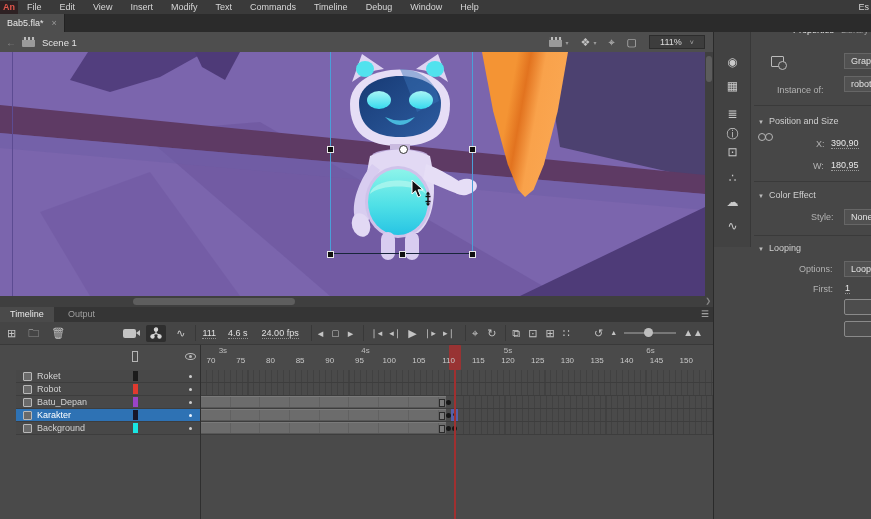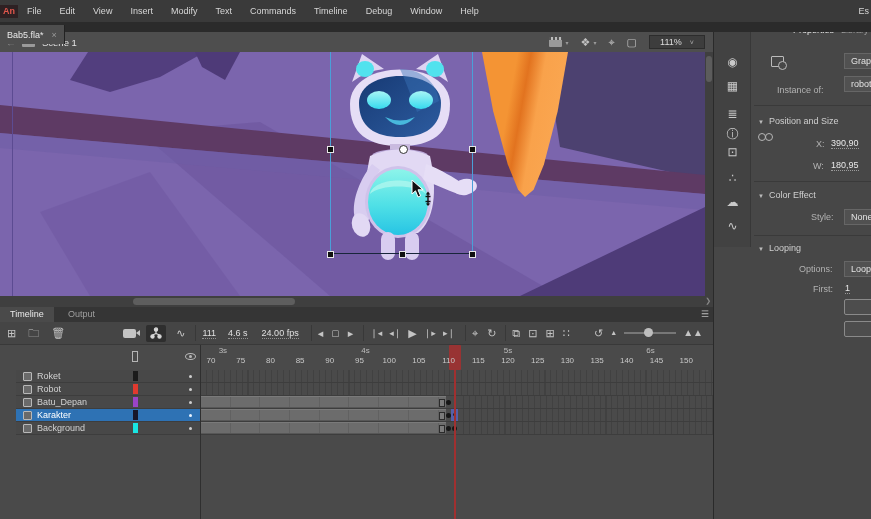--- a/index.html
+++ b/index.html
@@ -3,30 +3,30 @@
 <meta charset="utf-8">
 <style>
   * { margin:0; padding:0; box-sizing:border-box; }
   html,body { width:871px; height:519px; overflow:hidden; background:#333;
     font-family:"Liberation Sans", sans-serif; }
   #app { position:relative; width:871px; height:519px; background:#4a4a4a; overflow:hidden;
          font-size:9px; color:#cccccc; -webkit-font-smoothing:antialiased; }
   .abs { position:absolute; }
 
   
-  #menubar { left:0; top:0; width:871px; height:22px; background:#3a3a3a; display:flex;
+  #menubar { left:0; top:0; width:871px; height:14px; background:#3a3a3a; display:flex;
              align-items:center; gap:0; z-index:30; }
   #an-logo { width:18px; height:13px; background:#2e2123; color:#e2574c; font-weight:bold;
              font-size:9px; display:flex; align-items:center; justify-content:center; }
   .menu-item { padding:0 9px; font-size:9px; color:#d6d6d6; line-height:13px; cursor:default; }
   #workspace-label { margin-left:auto; padding-right:2px; color:#d6d6d6; }
 
   
   #tabbar { left:0; top:13px; width:871px; height:19px; background:#2b2b2b; z-index:29; }
-  #doc-tab { position:absolute; left:0; top:12px; height:19px; padding:0 7px; background:#4e4e4e;
+  #doc-tab { position:absolute; left:0; top:0; height:19px; padding:0 7px; background:#4e4e4e;
              display:flex; align-items:center; gap:8px; color:#e8e8e8; font-size:9px;
              border-right:1px solid #222; }
   #doc-tab .close { color:#9a9a9a; font-size:9px; }
 
   
   #editbar { left:0; top:32px; width:713px; height:20px; background:#4e4e4e; z-index:28;
              display:flex; align-items:center; }
   #back-arrow { color:#8a8a8a; font-size:10px; padding:0 6px; }
   .clapper { width:13px; height:10px; position:relative; background:#9a9a9a; border-radius:1px; }
   .clapper:before { content:""; position:absolute; left:0; top:0; width:13px; height:3px;

